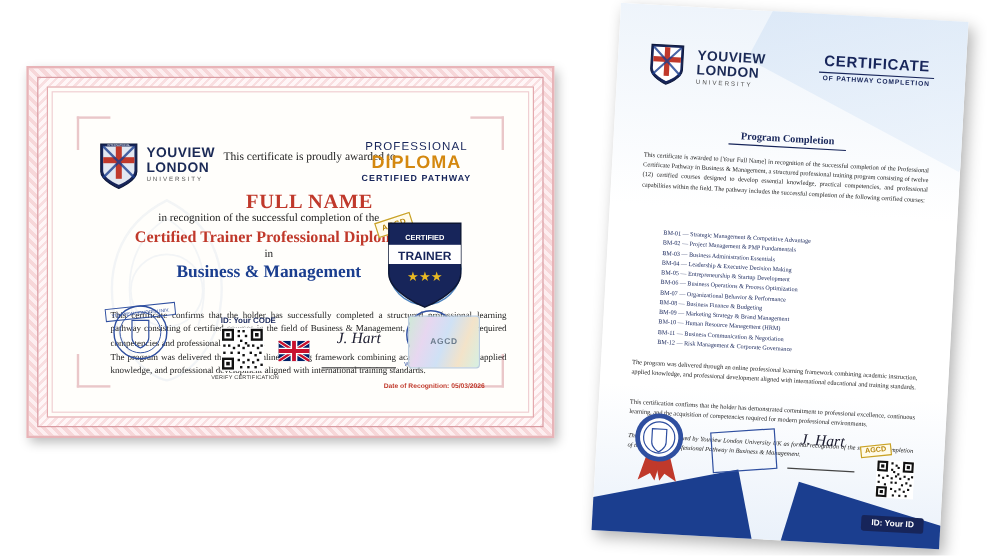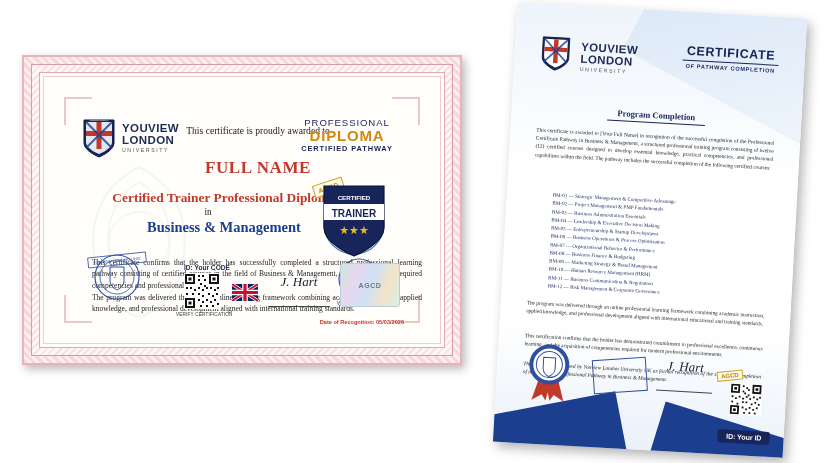--- a/index.html
+++ b/index.html
@@ -88,21 +88,21 @@
 
   .recog{
     position:absolute;left:60px;top:100px;width:240px;text-align:center;
     font-size:9.3px;color:#222;
   }
   .prog-title{
     position:absolute;left:40px;top:113px;width:280px;text-align:center;
     font-size:13.4px;font-weight:700;color:#c0392b;
   }
   .in-word{
-    position:absolute;left:24px;top:130px;width:280px;text-align:center;
+    position:absolute;left:40px;top:130px;width:280px;text-align:center;
     font-size:9.3px;color:#222;
   }
   .field-title{
     position:absolute;left:40px;top:142px;width:280px;text-align:center;
     font-size:14.5px;font-weight:700;color:#1b3e8f;
   }
 
   .para{
     position:absolute;left:48px;width:330px;font-size:7.5px;line-height:1.5;color:#1c1c1c;text-align:justify;
   }
@@ -297,20 +297,21 @@
 
     <div class="awarded-to">This certificate is proudly awarded to</div>
     <div class="full-name">FULL NAME</div>
 
     <div class="diploma-block">
       <div class="dip-1">PROFESSIONAL</div>
       <div class="dip-2">DIPLOMA</div>
       <div class="dip-3">CERTIFIED PATHWAY</div>
     </div>
 
+    <div class="recog">in recognition of the successful completion of the</div>
     <div class="prog-title">Certified Trainer Professional Diploma</div>
     <div class="in-word">in</div>
     <div class="field-title">Business &amp; Management</div>
 
     <svg class="globe" viewBox="0 0 86 70">
       <circle cx="43" cy="35" r="30" fill="none" stroke="#2f6fb5" stroke-width="1.2"></circle>
       <ellipse cx="43" cy="35" rx="12" ry="30" fill="none" stroke="#2f6fb5" stroke-width="1"></ellipse>
       <ellipse cx="43" cy="35" rx="30" ry="11" fill="none" stroke="#2f6fb5" stroke-width="1"></ellipse>
       <line x1="13" y1="35" x2="73" y2="35" stroke="#2f6fb5" stroke-width="1"></line>
     </svg>

